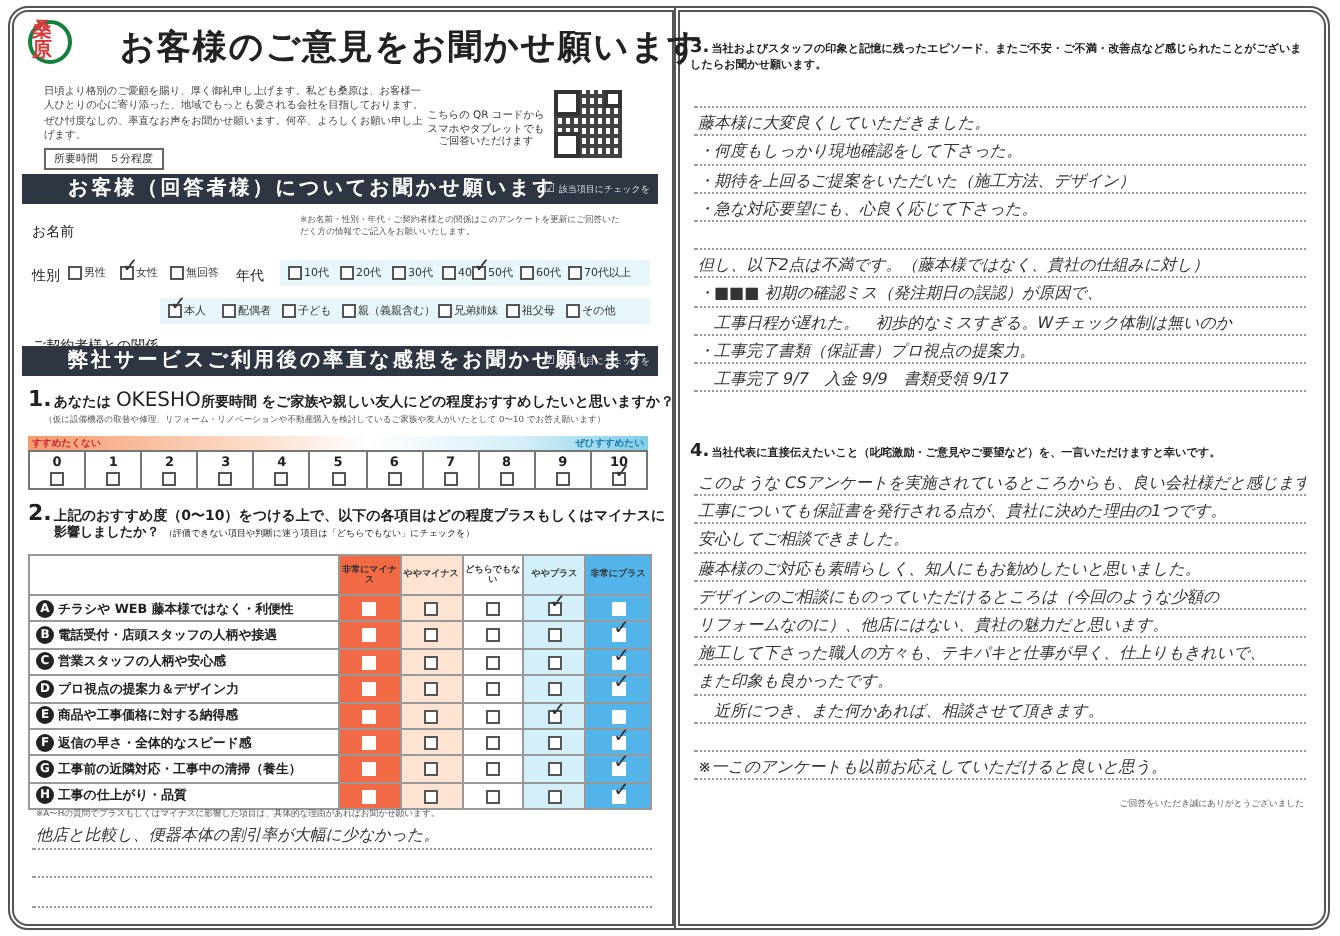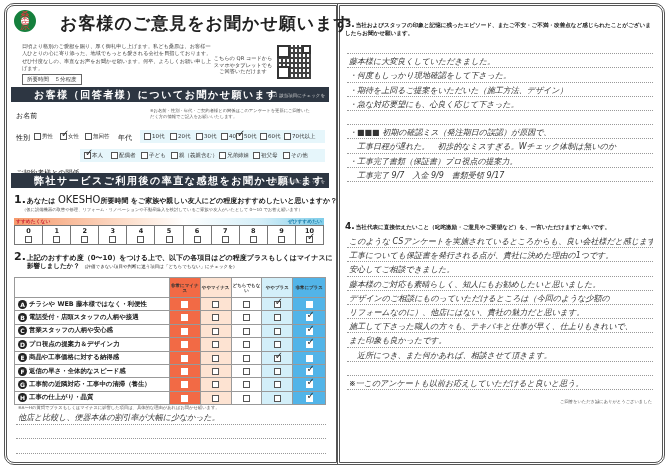--- a/index.html
+++ b/index.html
@@ -2,21 +2,21 @@
 <html><head>
 <meta charset="utf-8">
 <style>
 *{box-sizing:border-box;margin:0;padding:0}
 html,body{width:670px;height:468px;overflow:hidden;background:#f2f2f2}
 body{font-family:"DejaVu Sans","Liberation Sans",sans-serif;color:#222;position:relative}
 .sheet{position:absolute;left:0;top:0;width:670px;height:468px;background:#fff}
 .frame{position:absolute;border:3px double #555;background:#fff}
 .frame-left{left:4px;top:3px;width:335px;height:462px;border-radius:10px 0 0 10px}
 .frame-right{left:337px;top:3px;width:328px;height:462px;border-radius:0 10px 10px 0}
-.hanko{position:absolute;left:14px;top:10px;width:22px;height:22px;border:7px solid #15803d;border-radius:50%;color:#d63b3b;font-size:10px;font-weight:normal;display:flex;align-items:center;justify-content:center;line-height:1}
+.hanko{position:absolute;left:14px;top:10px;width:22px;height:22px;border:2px solid #15803d;border-radius:50%;color:#d63b3b;font-size:10px;font-weight:bold;display:flex;align-items:center;justify-content:center;line-height:1}
 .title{position:absolute;left:60px;top:12px;font-size:17px;font-weight:bold;letter-spacing:1px;color:#222}
 .intro{position:absolute;left:22px;top:43px;width:190px;font-size:5.2px;line-height:7.3px;color:#444}
 .time-box{position:absolute;left:22px;top:74px;border:1px solid #666;font-size:5.5px;padding:1px 4px;color:#333}
 .qr-text{position:absolute;left:213px;top:55px;width:60px;font-size:5.2px;line-height:6.5px;text-align:center;color:#333}
 .qr{position:absolute;left:277px;top:45px;width:34px;height:34px;background:
 repeating-linear-gradient(90deg,#222 0 2px,transparent 2px 4px),repeating-linear-gradient(0deg,#222 0 2px,transparent 2px 5px);opacity:.85}
 .qr::before,.qr::after{content:"";position:absolute;width:9px;height:9px;border:2px solid #111;background:#fff}
 .qr::before{left:0;top:0}.qr::after{left:0;bottom:0}
 .qr-tr{position:absolute;right:0;top:0;width:9px;height:9px;border:2px solid #111;background:#fff}
 .section-bar{position:absolute;left:11px;width:318px;height:15px;background:#2d3642;color:#fff;font-size:10px;font-weight:bold;letter-spacing:1.5px;padding-left:23px;line-height:15px}
@@ -317,20 +317,21 @@
   <div class="rq" style="left:345px;top:20px;width:310px">
     <span class="num">3.</span><span>当社およびスタッフの印象と記憶に残ったエピソード、またご不安・ご不満・改善点など感じられたことがございましたらお聞かせ願います。</span>
   </div>
   <div class="rlines" style="top:40px">
     <div class="rline"></div>
     <div class="rline">藤本様に大変良くしていただきました。</div>
     <div class="rline">・何度もしっかり現地確認をして下さった。</div>
     <div class="rline">・期待を上回るご提案をいただいた（施工方法、デザイン）</div>
     <div class="rline">・急な対応要望にも、心良く応じて下さった。</div>
     <div class="rline"></div>
+    <div class="rline">但し、以下2点は不満です。（藤本様ではなく、貴社の仕組みに対し）</div>
     <div class="rline">・■■■ 初期の確認ミス（発注期日の誤認）が原因で、</div>
     <div class="rline">　工事日程が遅れた。　初歩的なミスすぎる。Wチェック体制は無いのか</div>
     <div class="rline">・工事完了書類（保証書）プロ視点の提案力。</div>
     <div class="rline">　工事完了 9/7　入金 9/9　書類受領 9/17</div>
   </div>
 
   <div class="rq" style="left:345px;top:222px;width:310px">
     <span class="num">4.</span><span>当社代表に直接伝えたいこと（叱咤激励・ご意見やご要望など）を、一言いただけますと幸いです。</span>
   </div>
   <div class="rlines" style="top:234px">

